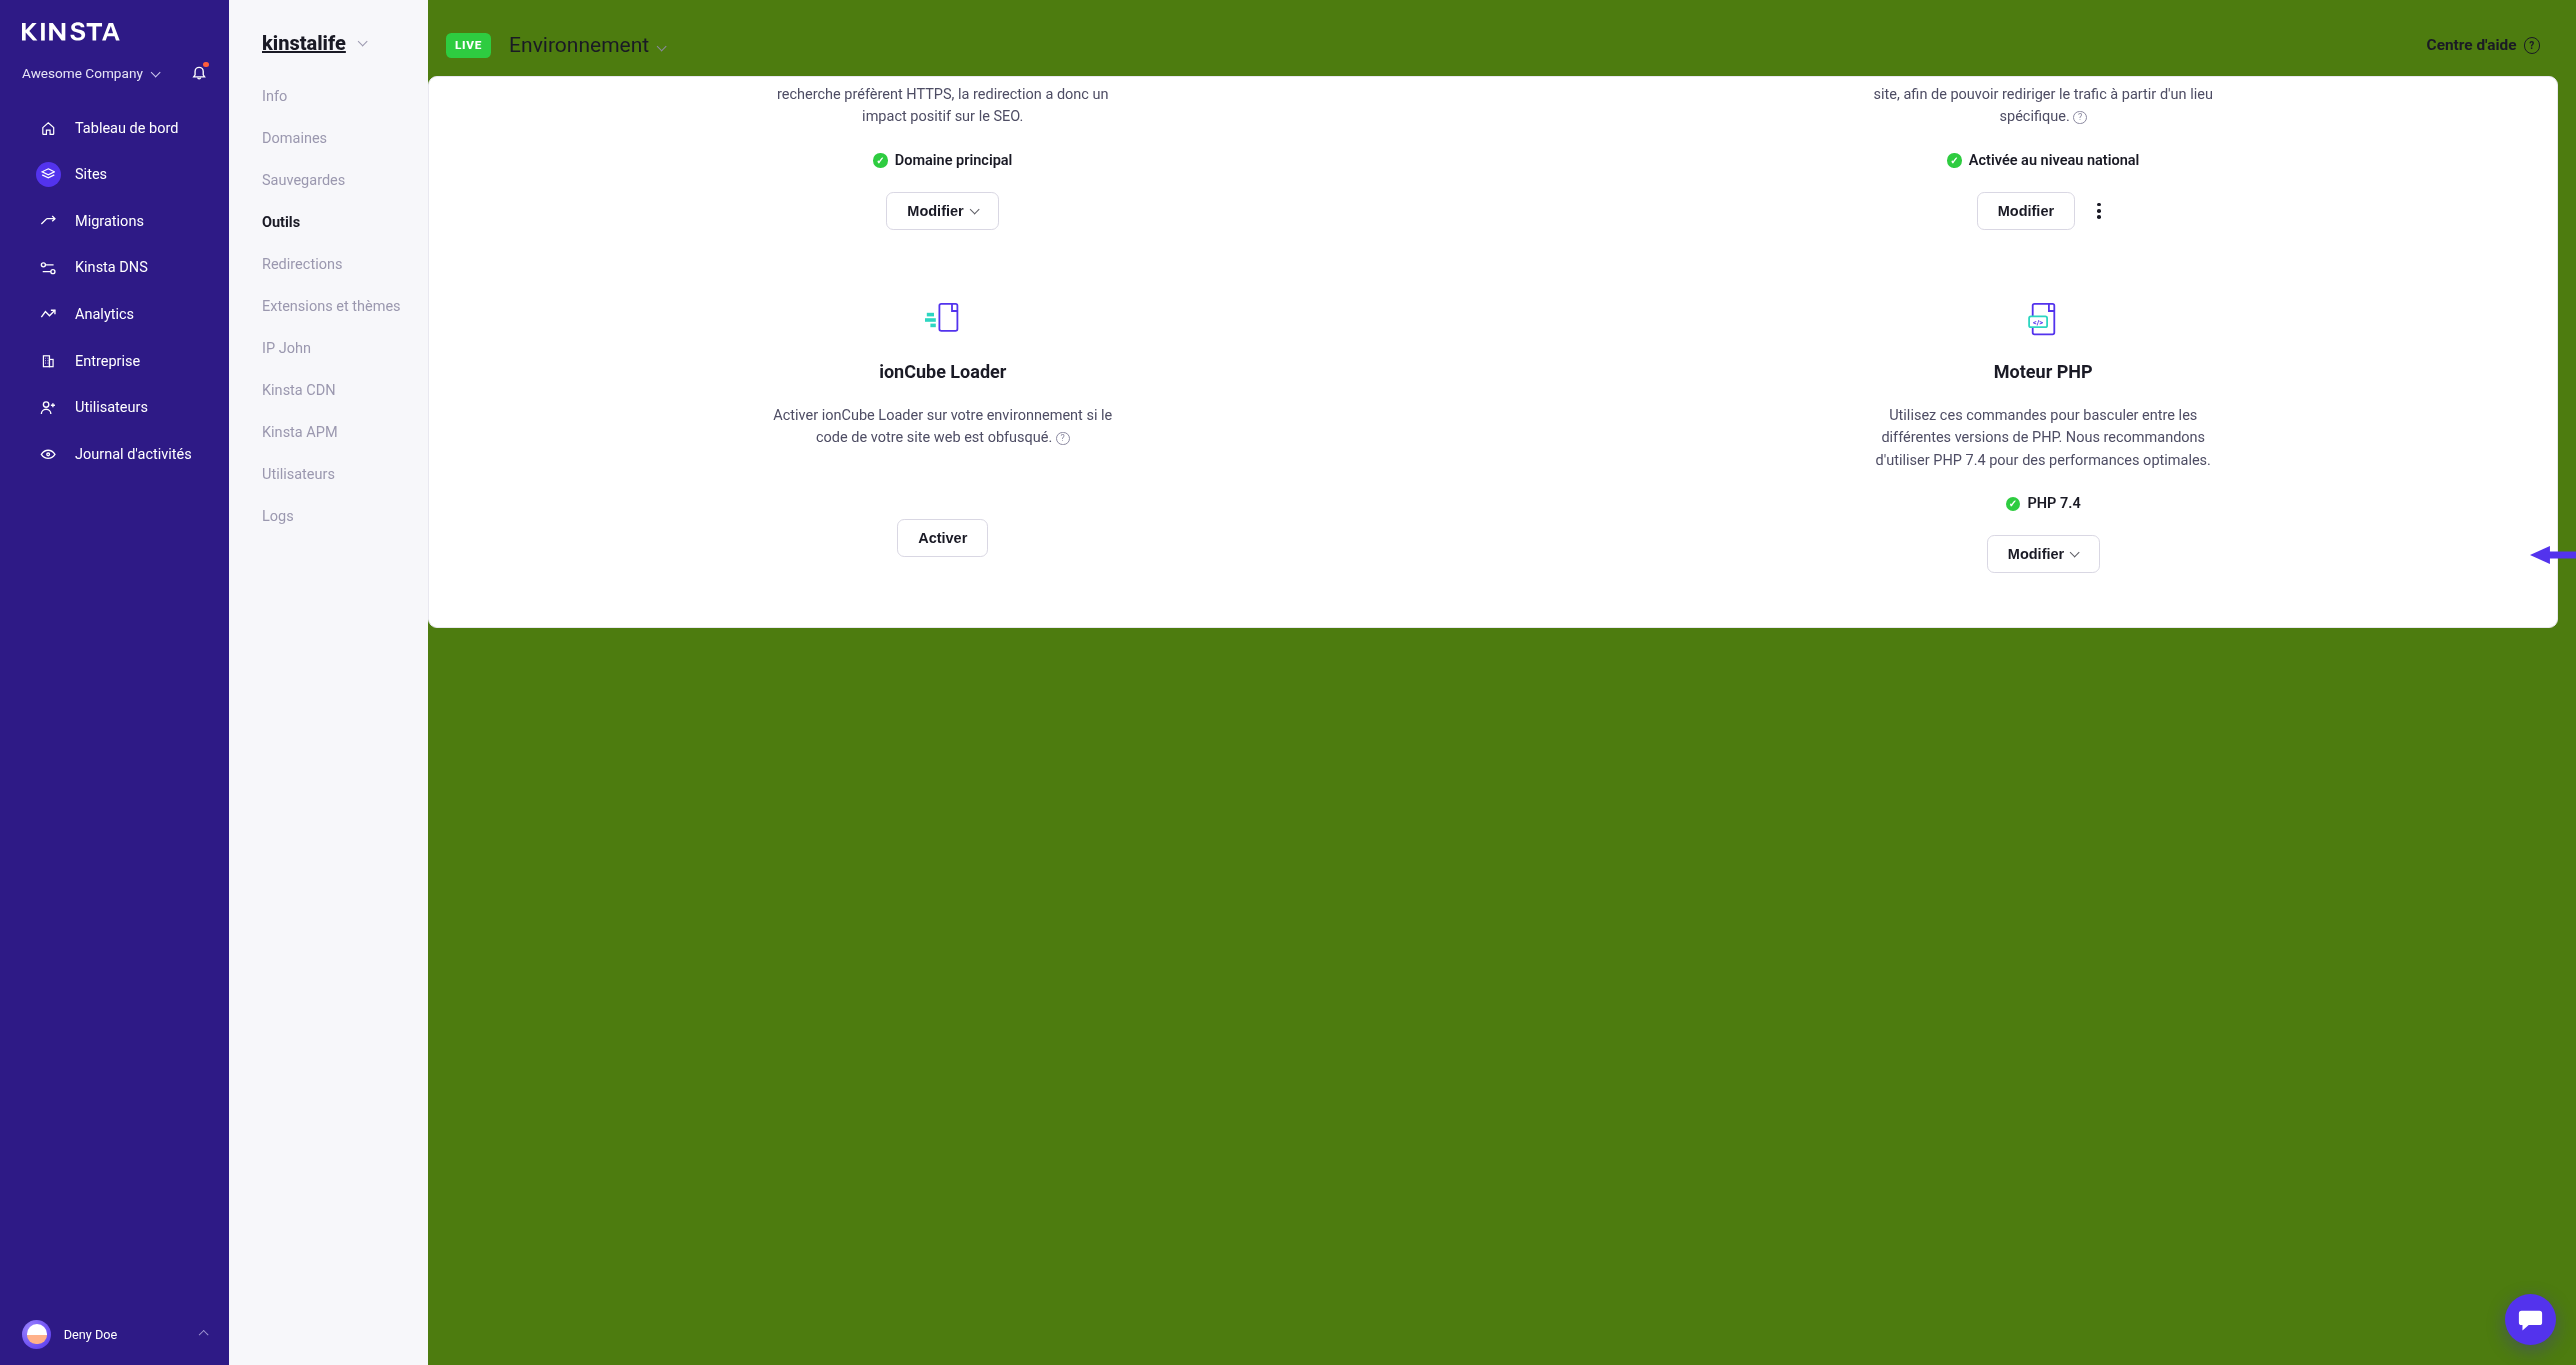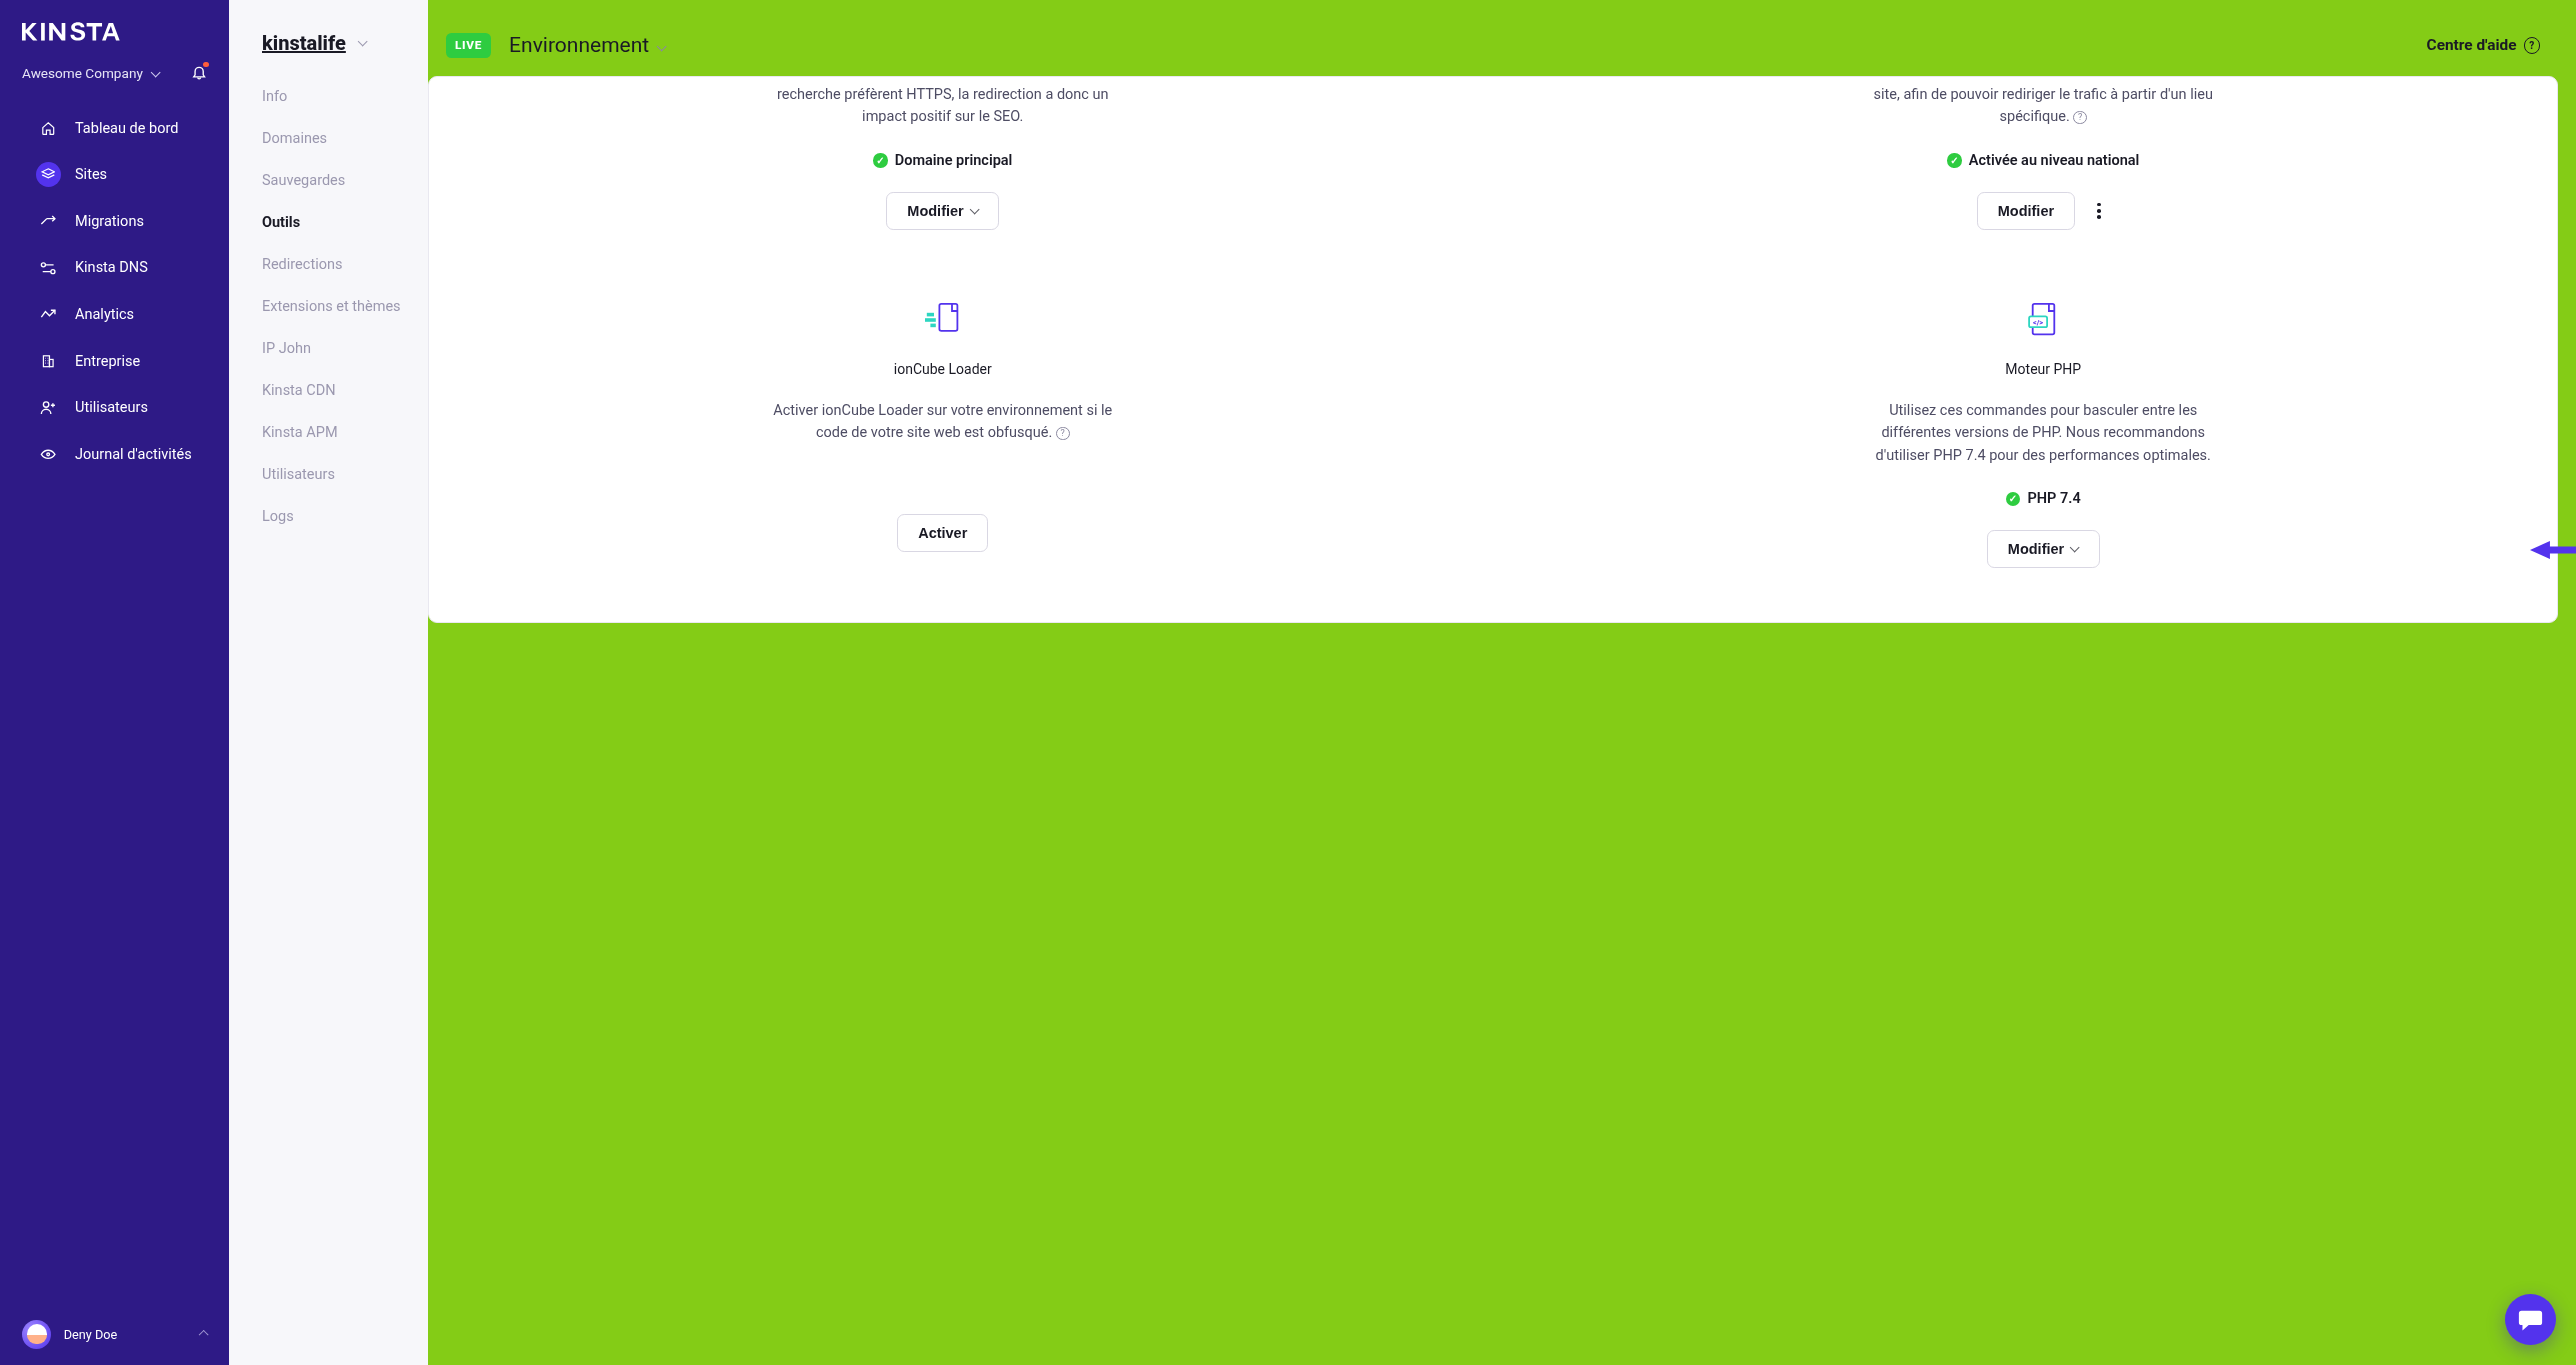--- a/index.html
+++ b/index.html
@@ -30,33 +30,33 @@
 
 
 .subcol { width: 199px; flex: 0 0 199px; background: #f7f7fa; padding: 31px 0 0 0; display: flex; flex-direction: column; }
 .site-title-row { display: flex; align-items: center; gap: 12.7px; padding: 0 0 33px 33px; }
 .site-title { font-size: 20px; font-weight: 800; color: #1a1a25; text-decoration: underline; }
 .subnav { display: flex; flex-direction: column; gap: 25px; padding-left: 33px; }
 .subnav-item { font-size: 14.5px; color: #9b98af; cursor: pointer; }
 .subnav-item.active { color: #1a1a25; font-weight: 700; }
 
 
-.main { flex: 1; display: flex; flex-direction: column; background: #84cc16; min-width: 0; }
+.main { flex: 1; display: flex; flex-direction: column; background: #4d7c0f; min-width: 0; }
 .topbar { display: flex; align-items: center; padding: 33px 36px 18px 18px; gap: 18px; }
 .live-badge { background: #2ecc40; color: #fff; font-weight: 800; font-size: 11.8px; letter-spacing: .06em; padding: 5.4px 9px; border-radius: 5.4px; }
 .env-select { display: flex; align-items: center; gap: 9px; font-size: 21px; font-weight: 400; color: #1a1a25; cursor: pointer; }
 .topbar .spacer { flex: 1; }
 .help { font-size: 15.4px; font-weight: 700; color: #1a1a25; display: flex; align-items: center; gap: 7.2px; cursor: pointer; }
 
 .content { flex: 1; overflow: auto; padding: 0 0 36px 0; }
 .card-panel { background: #fff; border: 0.9px solid #e9e8f0; border-radius: 9px; margin: 0 18px 0 0; padding: 7.2px 36px 54px 36px; }
 .grid { display: grid; grid-template-columns: 1fr 1fr; column-gap: 145px; row-gap: 72px; }
 .tool { display: flex; flex-direction: column; align-items: center; text-align: center; gap: 23px; }
 .tool .desc { color: #4e4d64; font-size: 14.5px; line-height: 1.55; max-width: 343px; }
-.tool h3 { font-size: 14px; font-weight: 400; color: #1a1a25; }
+.tool h3 { font-size: 18px; font-weight: 700; color: #1a1a25; }
 .status { display: flex; align-items: center; gap: 7.2px; font-size: 14.5px; color: #1a1a25; font-weight: 600; }
 .status .check-circle { width: 14.5px; height: 14.5px; border-radius: 50%; background: #2ecc40; display: inline-flex; align-items: center; justify-content: center; color: #fff; font-size: 10px; }
 .btn { background: #fff; border: 0.9px solid #d9d7e3; border-radius: 7.2px; padding: 10px 20px; font-size: 14.5px; font-weight: 700; color: #1a1a25; cursor: pointer; display: inline-flex; align-items: center; gap: 7.2px; }
 .btn .chev-sm { font-size: 11px; opacity: .7; }
 .btn-row { display: flex; align-items: center; gap: 12.7px; }
 .kebab { width: 22px; height: 22px; display: flex; flex-direction: column; align-items: center; justify-content: center; gap: 2.7px; cursor: pointer; }
 .kebab span { width: 3.6px; height: 3.6px; border-radius: 50%; background: #1a1a25; }
 
 .tool-icon { width: 43px; height: 36px; display: flex; align-items: center; justify-content: center; }
 

